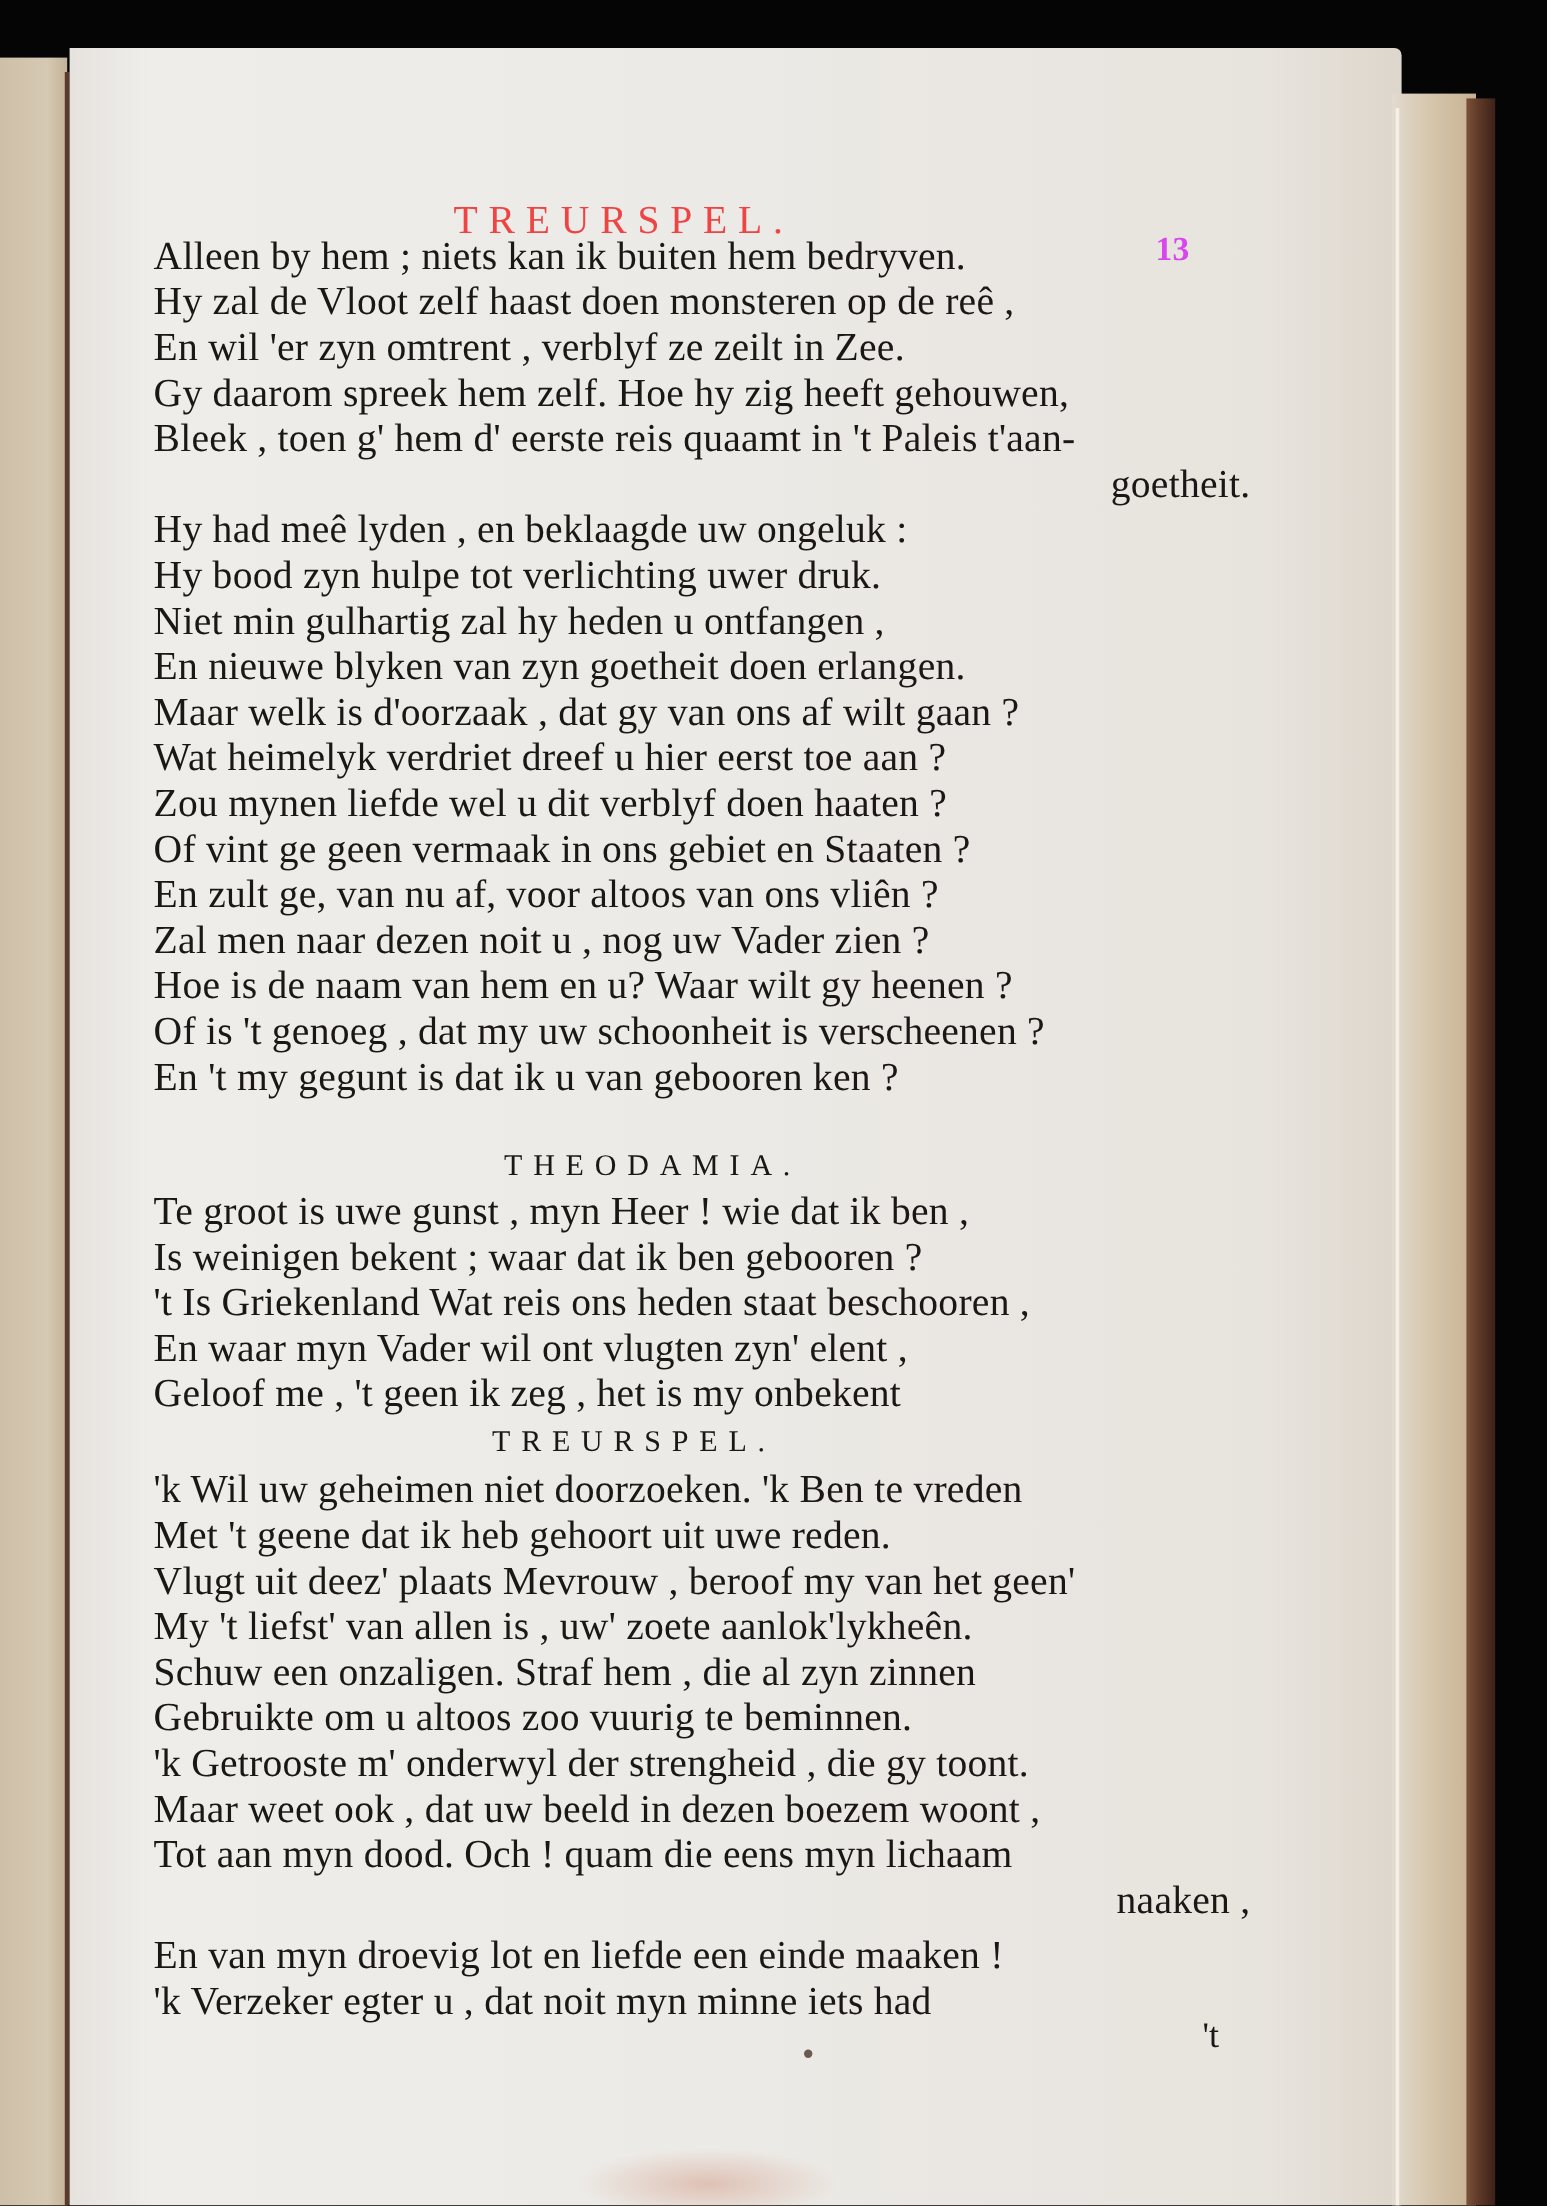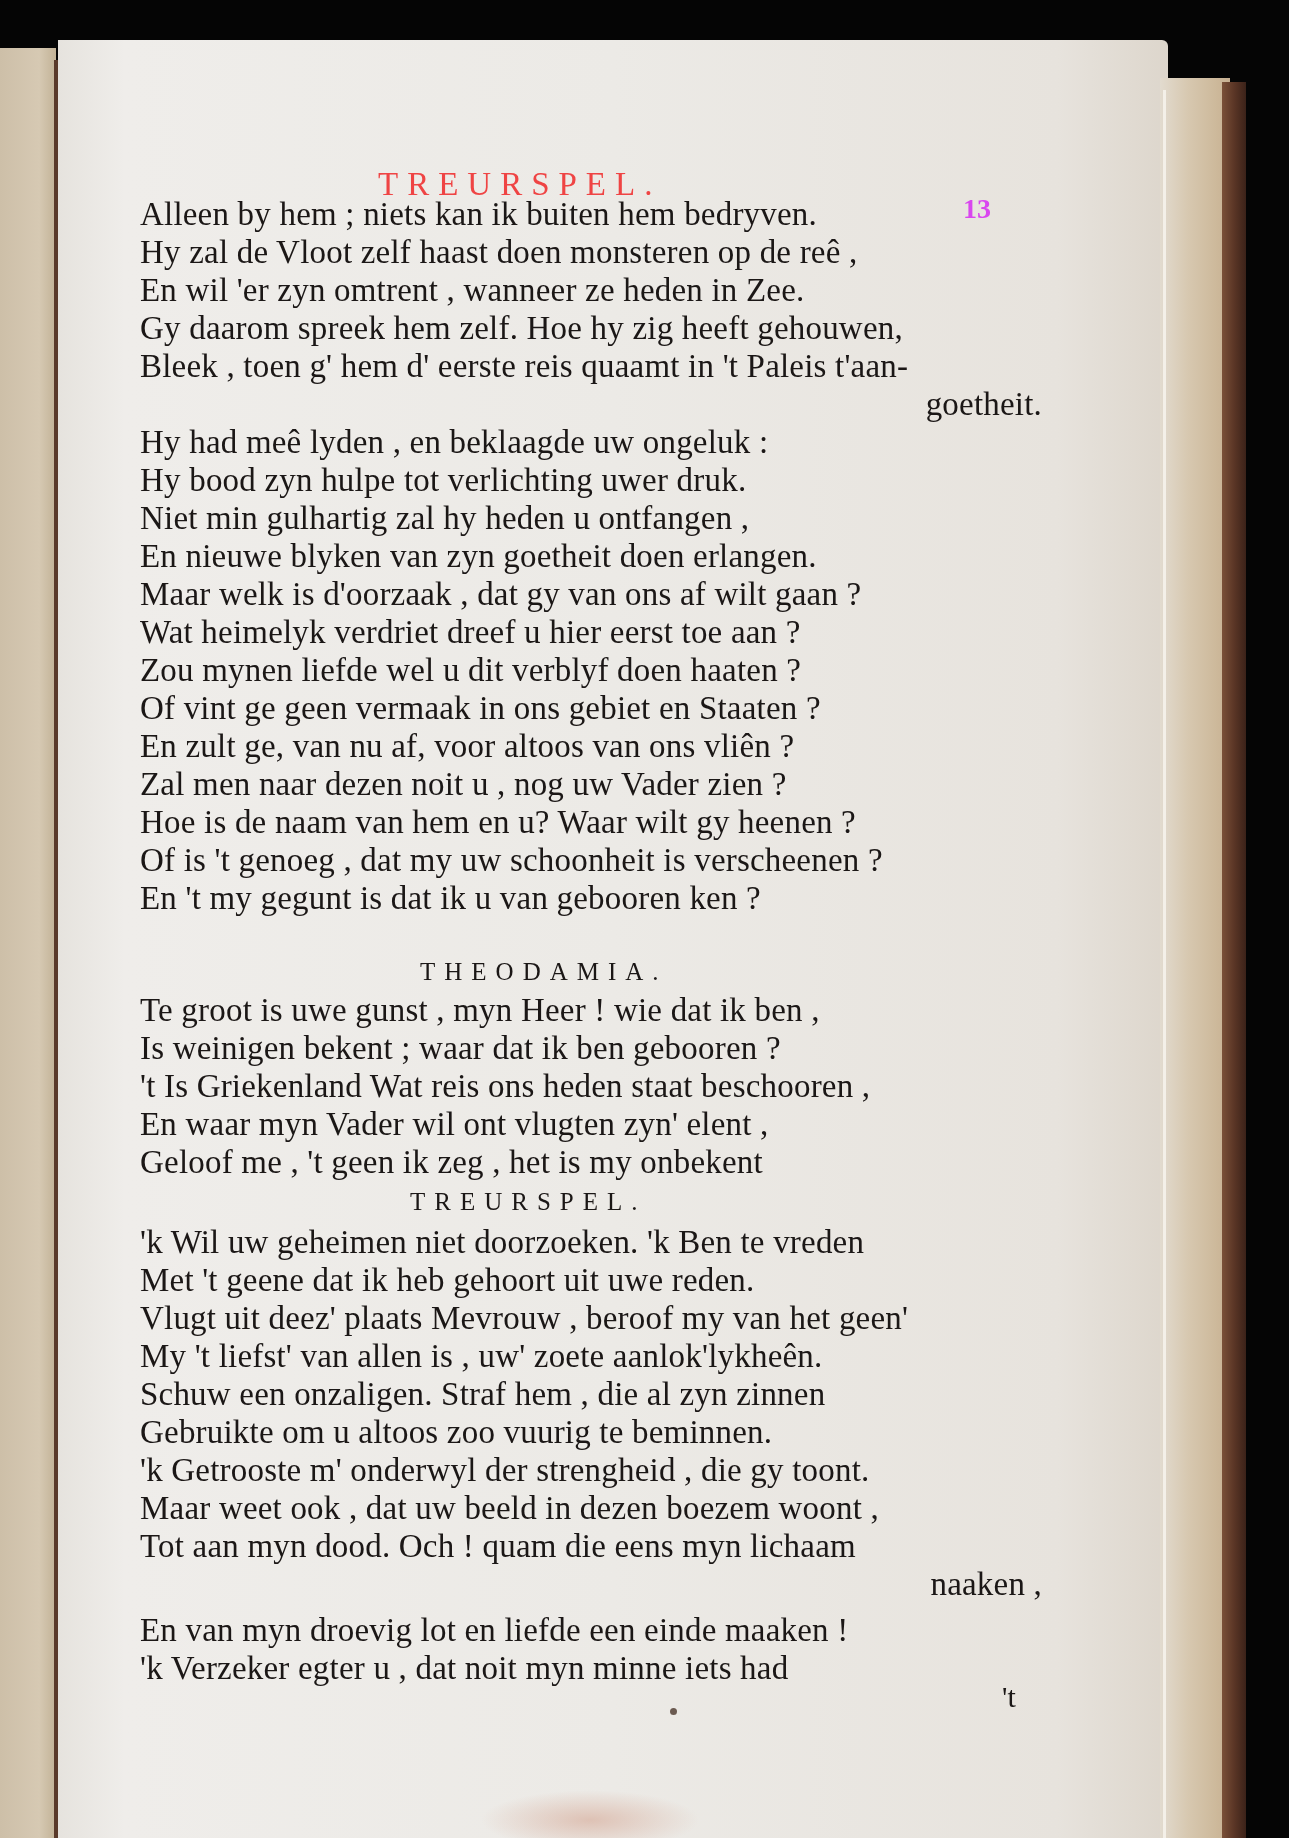--- a/index.html
+++ b/index.html
@@ -34,21 +34,21 @@
   }
   .running-head {
     position: absolute; left: 378px; top: 166px; font-size: 33px;
     letter-spacing: 9px; color: #ef4444;
   }
   .page-number {
     position: absolute; left: 963px; top: 193px; font-size: 28px; color: #d946ef;
     font-weight: bold;
   }
   .line {
-    position: absolute; left: 140px; font-size: 33px; white-space: nowrap;
+    position: absolute; left: 128px; font-size: 33px; white-space: nowrap;
     color: #1b1716; letter-spacing: 0.2px;
   }
   .line.right { left: auto; right: 247px; }
   .speaker {
     position: absolute; font-size: 25px; letter-spacing: 9px; white-space: nowrap;
     color: #1b1716;
     text-align: right;
   }
   .catchword {
     position: absolute; left: 1002px; top: 1680px; font-size: 30px; color: #1b1716;
@@ -67,21 +67,21 @@
 <div class="right-page"></div>
 <div class="page-edge"></div>
 <div class="page-edge-line"></div>
 <div class="spine"></div>
 
 <div class="running-head">TREURSPEL.</div>
 <div class="page-number">13</div>
 
 <div class="line" style="top:196px">Alleen by hem ;  niets  kan ik  buiten hem bedryven.</div>
 <div class="line" style="top:234px">Hy zal de Vloot zelf haast doen monsteren op de reê ,</div>
-<div class="line" style="top:272px">En wil 'er zyn omtrent ,  wanneer ze heden in Zee.</div>
+<div class="line" style="top:272px">En wil 'er zyn omtrent ,  verblyf ze zeilt in Zee.</div>
 <div class="line" style="top:310px">Gy daarom spreek hem zelf.  Hoe hy zig heeft gehouwen,</div>
 <div class="line" style="top:348px">Bleek ,  toen g' hem d' eerste reis quaamt in 't Paleis t'aan-</div>
 <div class="line right" style="top:386px">goetheit.</div>
 <div class="line" style="top:424px">Hy had meê lyden ,  en beklaagde uw ongeluk :</div>
 <div class="line" style="top:462px">Hy bood zyn hulpe tot verlichting uwer druk.</div>
 <div class="line" style="top:500px">Niet min gulhartig zal hy heden u ontfangen ,</div>
 <div class="line" style="top:538px">En nieuwe blyken van zyn goetheit doen erlangen.</div>
 <div class="line" style="top:576px">Maar welk is d'oorzaak ,  dat gy van ons af wilt gaan ?</div>
 <div class="line" style="top:614px">Wat heimelyk verdriet dreef u hier eerst toe aan ?</div>
 <div class="line" style="top:652px">Zou mynen liefde wel u dit verblyf doen haaten ?</div>

